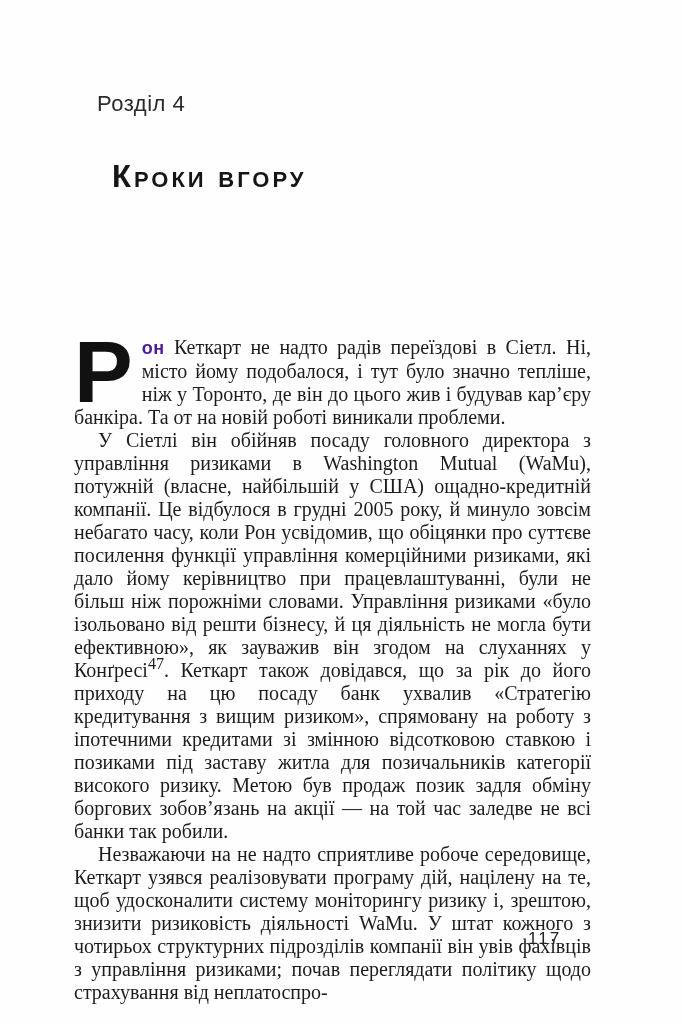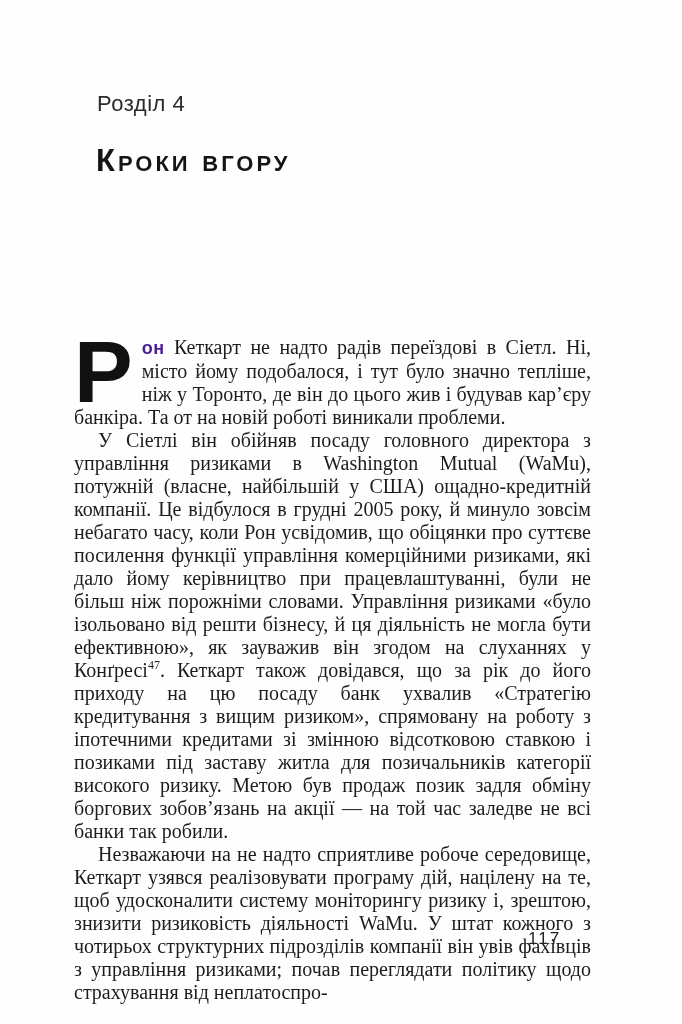--- a/index.html
+++ b/index.html
@@ -64,42 +64,42 @@
     color: #111;
   }
   .lead-bold {
     font-family: "Liberation Sans", sans-serif;
     font-weight: 700;
     font-size: 18px;
     letter-spacing: 0.5px;
     color: #4c1d95;
   }
   .footnote-ref {
-    font-size: 12px;
+    font-size: 16px;
     line-height: 0;
     vertical-align: super;
   }
   .folio {
     position: absolute;
     left: 528px;
     top: 929px;
     font-family: "Liberation Sans", sans-serif;
     font-size: 17px;
     letter-spacing: 2px;
     color: #222;
   }
 </style>
 </head>
 <body>
 
 <div class="page">
 
   <div class="chapter-label">Розділ 4</div>
 
-  <h1 class="chapter-title" style="margin:0; position:absolute;">Кроки вгору</h1>
+  <h1 class="chapter-title" style="margin:16px; position:absolute;">Кроки вгору</h1>
 
   <div class="body-text">
 
     <p class="first">
       <span class="drop-cap">Р</span><span class="lead-bold">он</span><span> Кеткарт не надто радів переїздові в Сіетл. Ні, місто йому подобалося, і тут було значно тепліше, ніж у Торонто, де він до цього жив і будував кар’єру банкіра. Та от на новій роботі виникали проблеми.</span>
     </p>
 
     <p class="indent">
       <span>У Сіетлі він обійняв посаду головного директора з управління ризиками в Washington Mutual (WaMu), потужній (власне, найбільшій у США) ощадно-кредитній компанії. Це відбулося в грудні 2005 року, й минуло зовсім небагато часу, коли Рон усвідомив, що обіцянки про суттєве посилення функції управління комерційними ризиками, які дало йому керівництво при працевлаштуванні, були не більш ніж порожніми словами. Управління ризиками «було ізольовано від решти бізнесу, й ця діяльність не могла бути ефективною», як зауважив він згодом на слуханнях у Конґресі</span><sup class="footnote-ref">47</sup><span>. Кеткарт також довідався, що за рік до його приходу на цю посаду банк ухвалив «Стратегію кредитування з вищим ризиком», спрямовану на роботу з іпотечними кредитами зі змінною відсотковою ставкою і позиками під заставу житла для позичальників категорії високого ризику. Метою був продаж позик задля обміну боргових зобов’язань на акції — на той час заледве не всі банки так робили.</span>
     </p>

